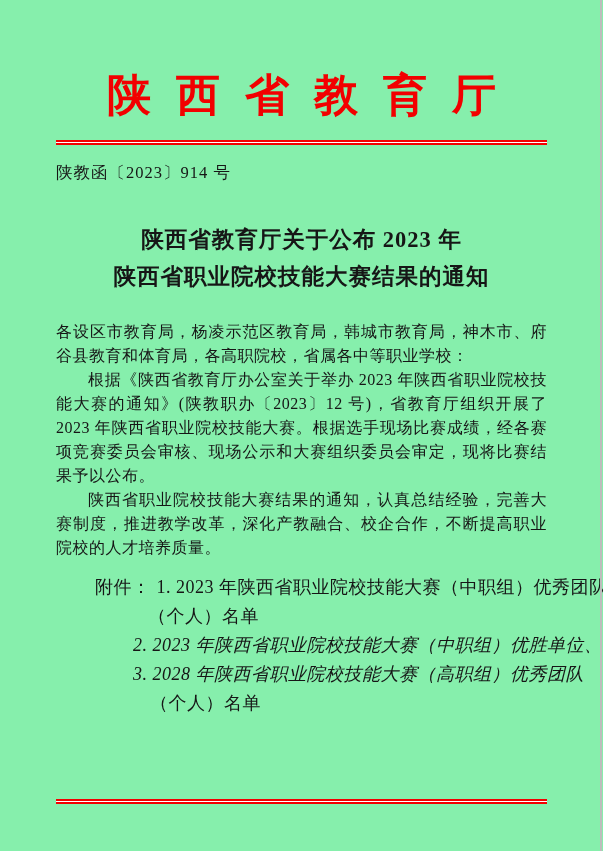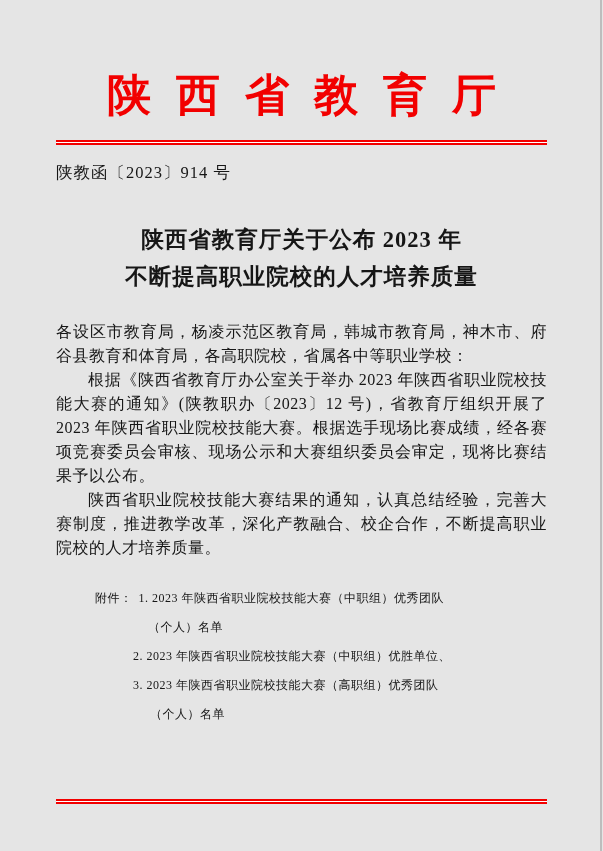--- a/index.html
+++ b/index.html
@@ -1,19 +1,19 @@
 <!DOCTYPE html>
 <html style="--red: #f20000;"><head>
 <meta charset="utf-8">
 <style>
   html,body{margin:0;padding:0;background:#ffffff;}
   .page{
     position:relative;
     width:603px;height:851px;
-    background:#e5e5e5;
+    background:#86efac;
     overflow:hidden;
     font-family:"Liberation Serif","DejaVu Serif",serif;
     color:#161616;
     box-sizing:border-box;
   }
   .page-right-edge{
     position:absolute;top:0;right:1px;width:2px;height:851px;
     background:#bdbdbd;
   }
   .content{padding:71px 56px 0 56px;}
@@ -59,64 +59,64 @@
     margin-top:25px;
     font-size:16px;
     line-height:24px;
     letter-spacing:0.5px;
     text-align:justify;
   }
   .body-text p{margin:0;}
   .indent{text-indent:2em;}
 
   .attachments{
-    margin-top:24px;
-    font-size:12px;
+    margin-top:13px;
+    font-size:18px;
     line-height:29px;
     letter-spacing:0.5px;
   }
   .att-line{white-space:nowrap;}
   .att-first{padding-left:39px;}
   .att-cont-1{padding-left:92px;}
-  .att-num{padding-left:77px;}
+  .att-num{padding-left:77px;font-style:italic;}
   .att-cont-2{padding-left:101px;}
   .att-cont-3{padding-left:94px;}
   .att-label{margin-right:6px;}
 </style>
 </head>
 <body>
 
 <div class="page">
   <div class="page-right-edge"></div>
 
   <div class="content">
 
     <div class="letterhead">陕西省教育厅</div>
 
     <div class="red-rule head-rule"></div>
 
     <div class="doc-number">陕教函〔2023〕914 号</div>
 
     <h1 class="doc-title">
       <span class="title-line">陕西省教育厅关于公布 2023 年</span>
-      <span class="title-line">不断提高职业院校的人才培养质量</span>
+      <span class="title-line">陕西省职业院校技能大赛结果的通知</span>
     </h1>
 
     <div class="body-text">
       <p>各设区市教育局，杨凌示范区教育局，韩城市教育局，神木市、府谷县教育和体育局，各高职院校，省属各中等职业学校：</p>
       <p class="indent">根据《陕西省教育厅办公室关于举办 2023 年陕西省职业院校技能大赛的通知》(陕教职办〔2023〕12 号)，省教育厅组织开展了 2023 年陕西省职业院校技能大赛。根据选手现场比赛成绩，经各赛项竞赛委员会审核、现场公示和大赛组织委员会审定，现将比赛结果予以公布。</p>
       <p class="indent">陕西省职业院校技能大赛结果的通知，认真总结经验，完善大赛制度，推进教学改革，深化产教融合、校企合作，不断提高职业院校的人才培养质量。</p>
     </div>
 
     <div class="attachments">
       <div class="att-line att-first">
         <span class="att-label">附件：</span><span>1. 2023 年陕西省职业院校技能大赛（中职组）优秀团队</span>
       </div>
       <div class="att-line att-cont-1">（个人）名单</div>
       <div class="att-line att-num">2. 2023 年陕西省职业院校技能大赛（中职组）优胜单位、</div>
-      <div class="att-line att-num">3. 2023 年陕西省职业院校技能大赛（高职组）优秀团队</div>
+      <div class="att-line att-num">3. 2028 年陕西省职业院校技能大赛（高职组）优秀团队</div>
       <div class="att-line att-cont-3">（个人）名单</div>
     </div>
 
   </div>
 
   <div class="red-rule footer-rule"></div>
 </div>
 
 </body></html>

